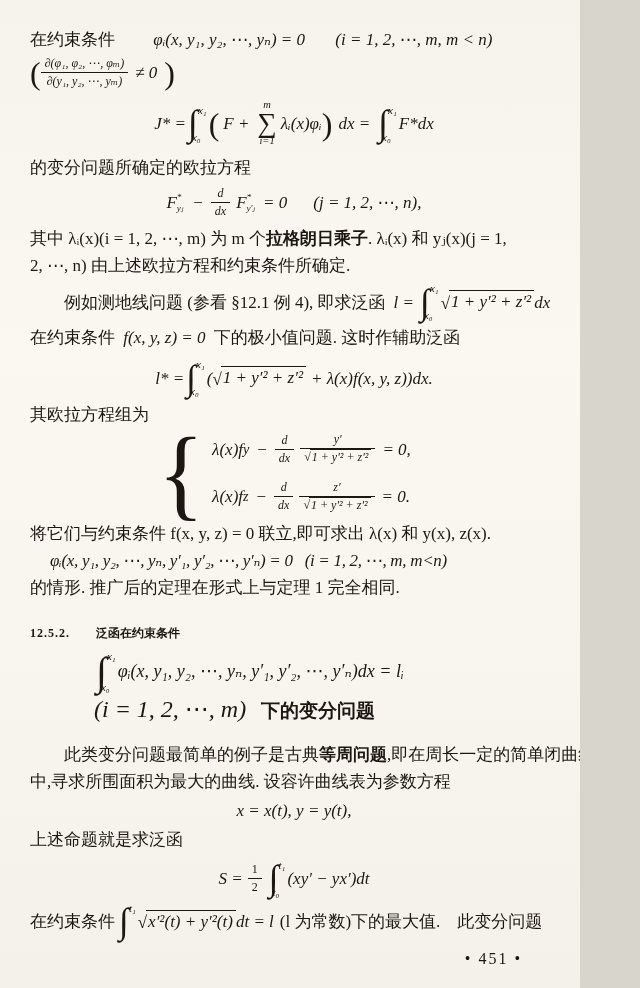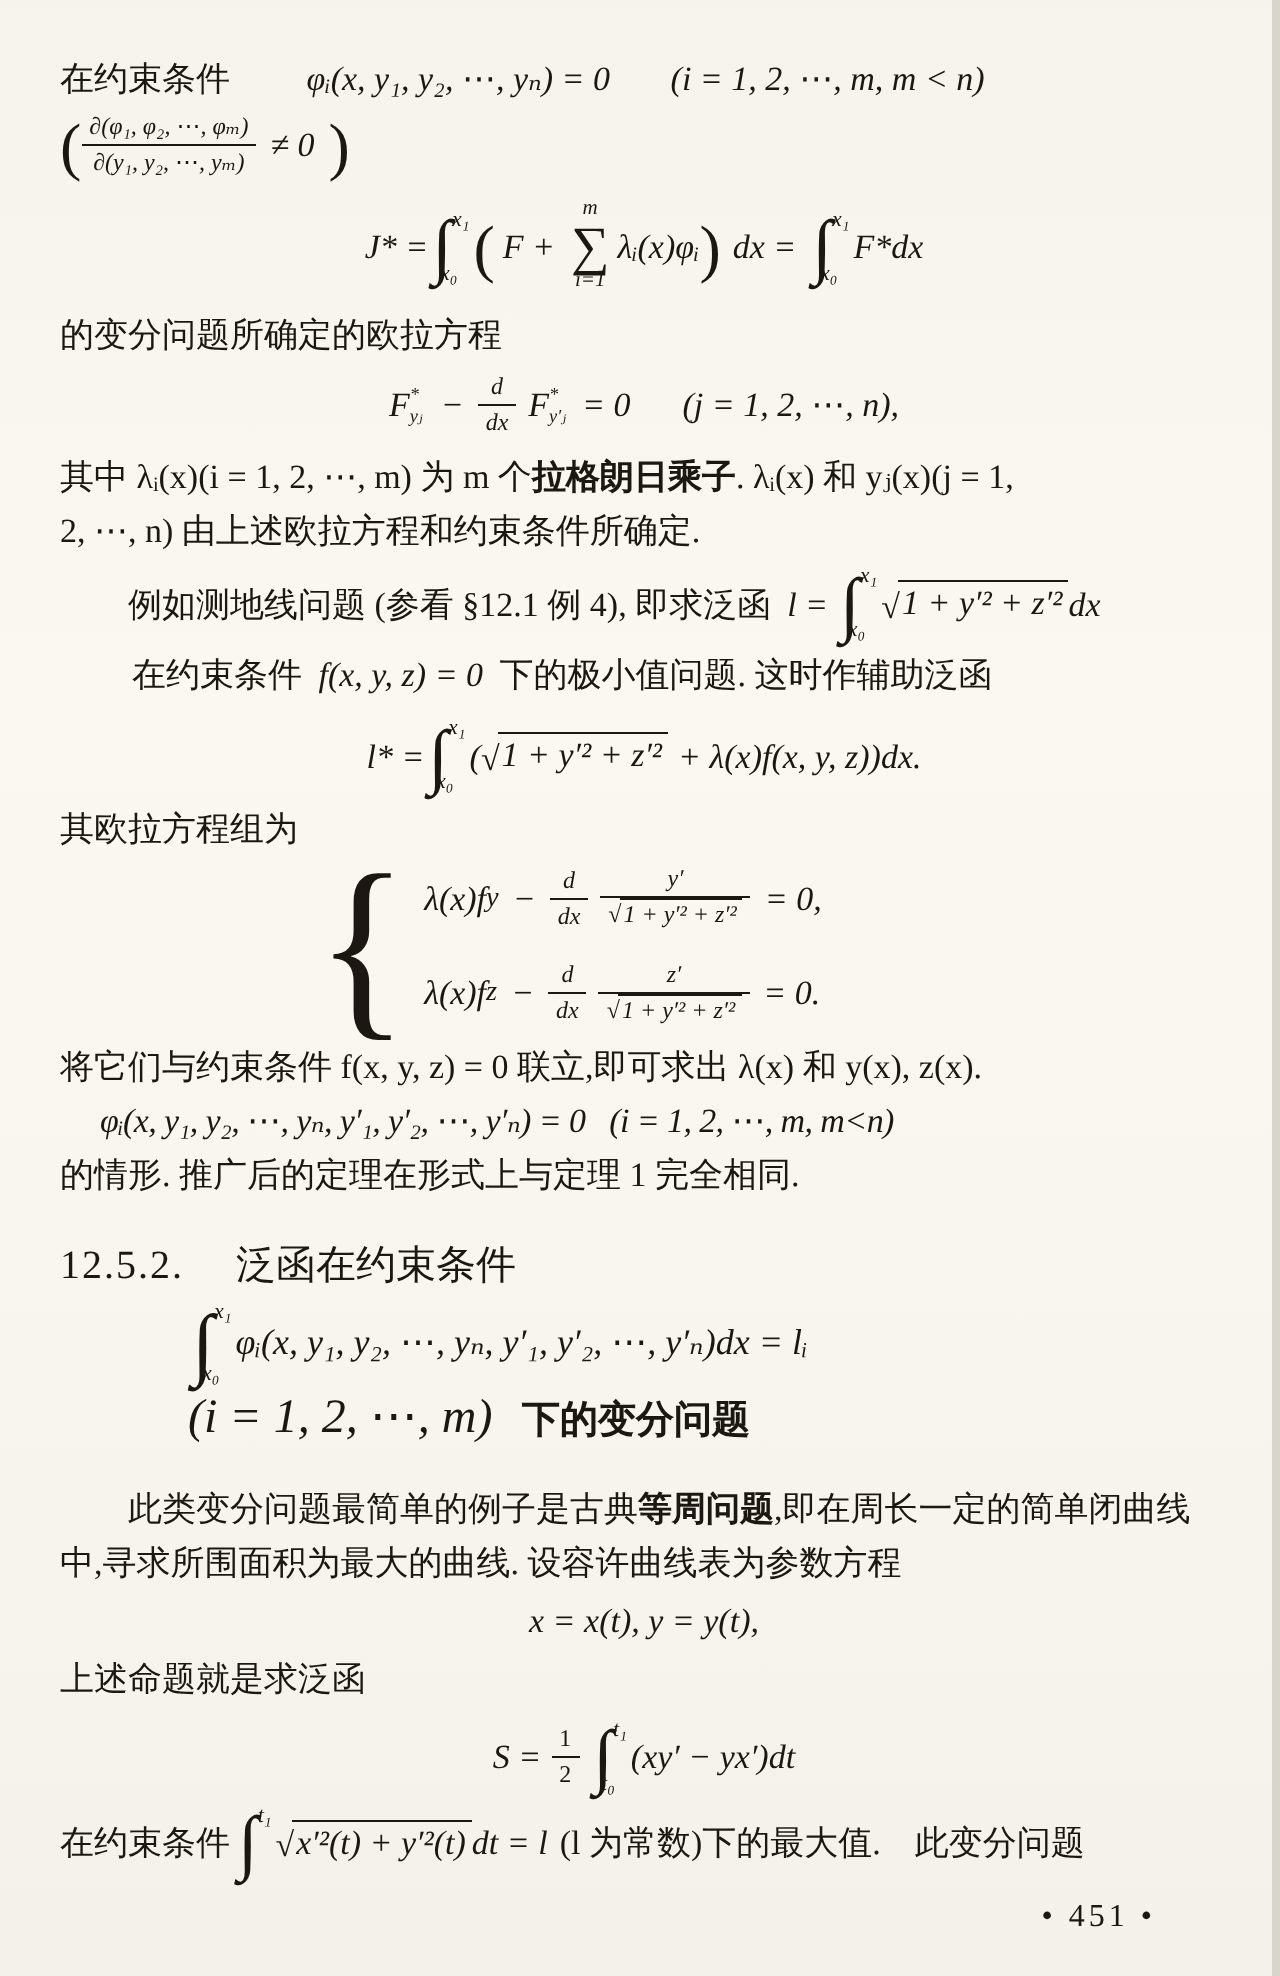--- a/index.html
+++ b/index.html
@@ -1,18 +1,18 @@
 <!DOCTYPE html>
 <html><head>
 <meta charset="utf-8">
 <style>
   html,body{margin:0;padding:0;}
   body{width:640px;height:988px;background:#d8d5cd;overflow:hidden;}
   .page{
-    position:relative;width:636px;height:988px;box-sizing:border-box;
+    position:relative;width:580px;height:988px;box-sizing:border-box;
     padding:26px 22px 0 30px;overflow:hidden;
     background:linear-gradient(180deg,#f5f3ec 0%,#faf8f1 35%,#f7f5ee 70%,#f3f1e9 100%);
     color:#1c1712;
     font-family:"Liberation Serif","DejaVu Serif","DejaVu Sans",serif;
     font-size:17px;line-height:27px;
   }
   .line{white-space:nowrap;}
   .fx{display:flex;align-items:center;white-space:nowrap;}
   .center{justify-content:center;}
   .math{font-style:italic;}
@@ -46,21 +46,21 @@
   .ss{display:inline-flex;flex-direction:column;align-items:flex-start;vertical-align:middle;
       font-size:11px;line-height:1.2;font-style:italic;margin-right:2px;}
 
   .bigparen{font-size:32px;font-style:normal;line-height:1;vertical-align:middle;font-weight:300;}
   .brace{font-size:96px;line-height:.85;font-style:normal;transform:scaleY(1.05);margin-right:8px;}
 
   .op{margin:0 7px;}
   .sp10{margin-left:10px;} .sp26{margin-left:26px;} .sp34{margin-left:34px;}
 
   
-  .sec-row1{display:flex;align-items:baseline;font-size:20px;font-weight:normal;line-height:32px;margin-top:16px;}
+  .sec-row1{display:flex;align-items:baseline;font-size:12px;font-weight:bold;line-height:32px;margin-top:16px;}
   .sec-num{letter-spacing:1px;margin-right:26px;}
   .sec-formula{font-size:18px;font-weight:normal;margin-left:64px;margin-top:2px;}
   .sec-formula .isign{font-size:40px;}
   .sec-formula .ilims{height:42px;}
   .sec-row3{font-size:19px;margin-left:64px;line-height:32px;margin-bottom:14px;}
   .sec-row3 .m{font-style:italic;font-weight:normal;font-size:24px;margin-right:10px;}
   .sec-row3 .t{font-weight:bold;}
 
   .sysblock{margin:4px 0 6px;padding-left:128px;}
   .syscol{display:flex;flex-direction:column;gap:14px;}
@@ -152,21 +152,21 @@
           <span class="up">x₁</span>
           <span class="dn">x₀</span>
         </span>
     </span>
     <span class="sqrt">
       <span class="rsign">√</span>
       <span class="rbody">1 + y′² + z′²</span>
     </span>
     <span class="math">dx</span>
   </div>
-  <div class="line" style="margin-top:3px;margin-left:36px;">
+  <div class="line" style="margin-top:3px;">
     <span>在约束条件</span>
     <span class="math" style="margin:0 4px;">f(x, y, z) = 0</span>
     <span>下的极小值问题. 这时作辅助泛函</span>
   </div>
 
   <div class="fx center" style="margin:8px 0 4px;">
     <span class="math">l* =</span>
     <span class="intg">
       <span class="isign">∫</span>
       <span class="ilims">

